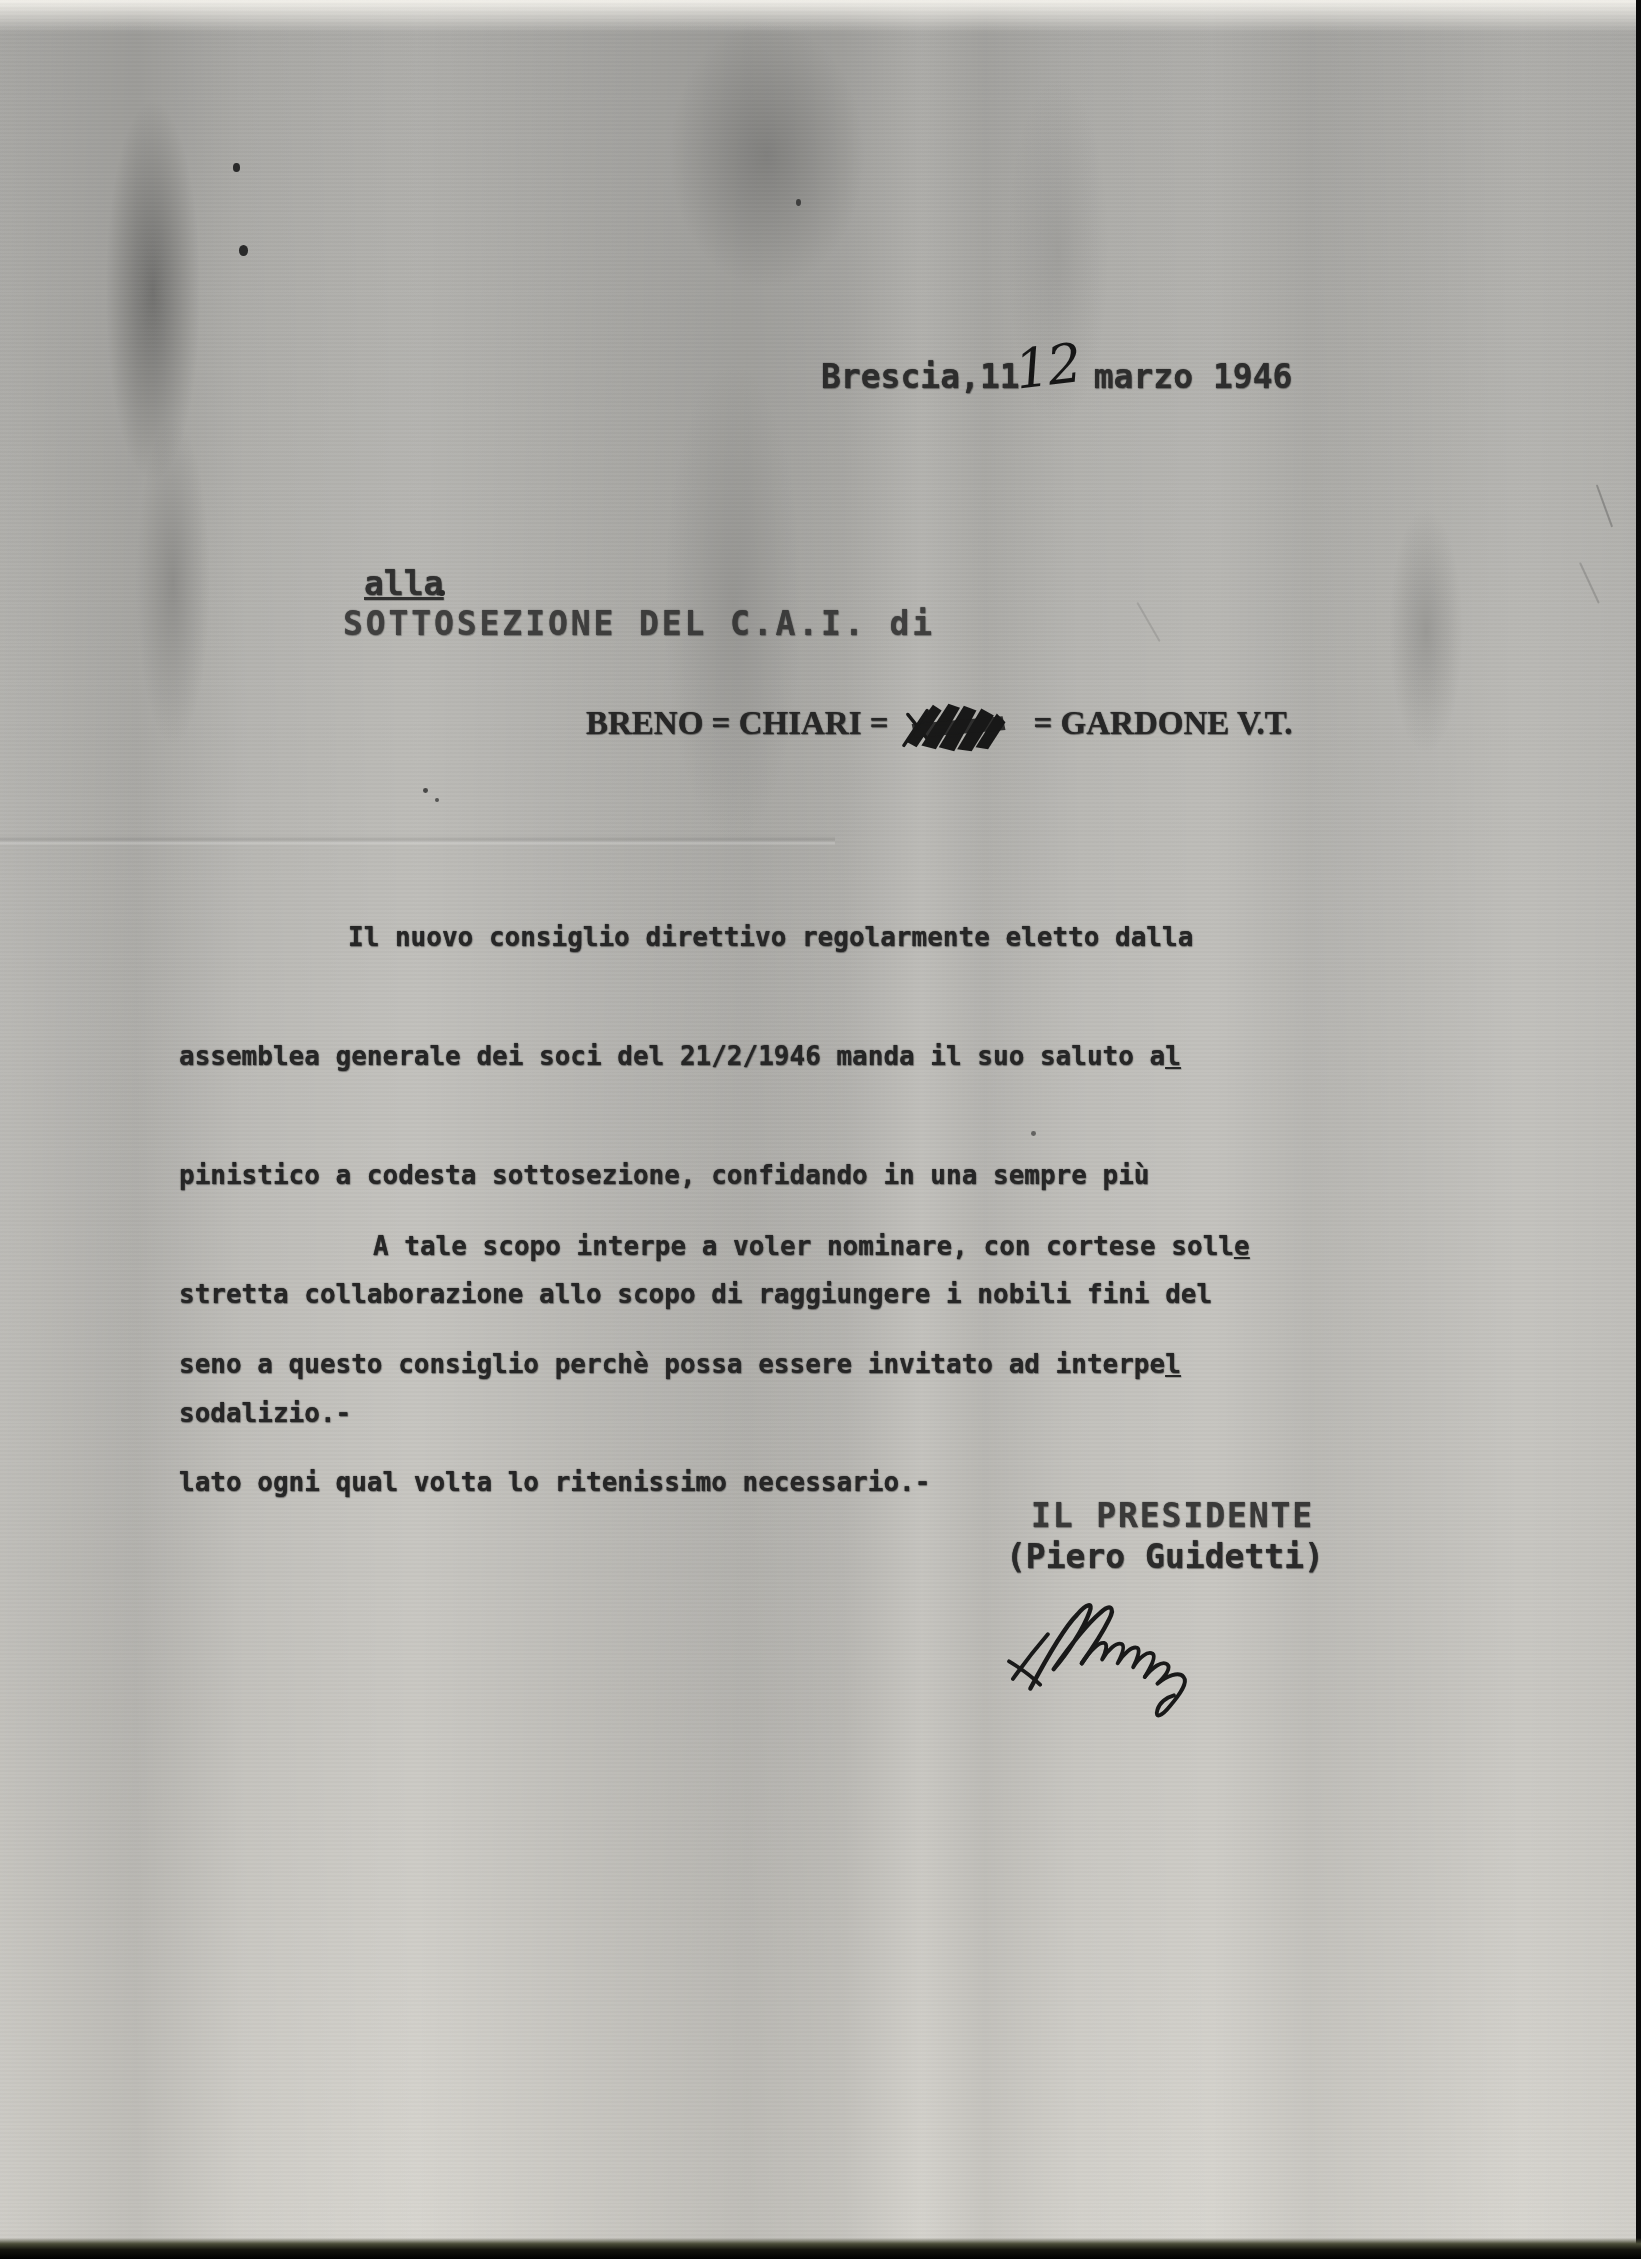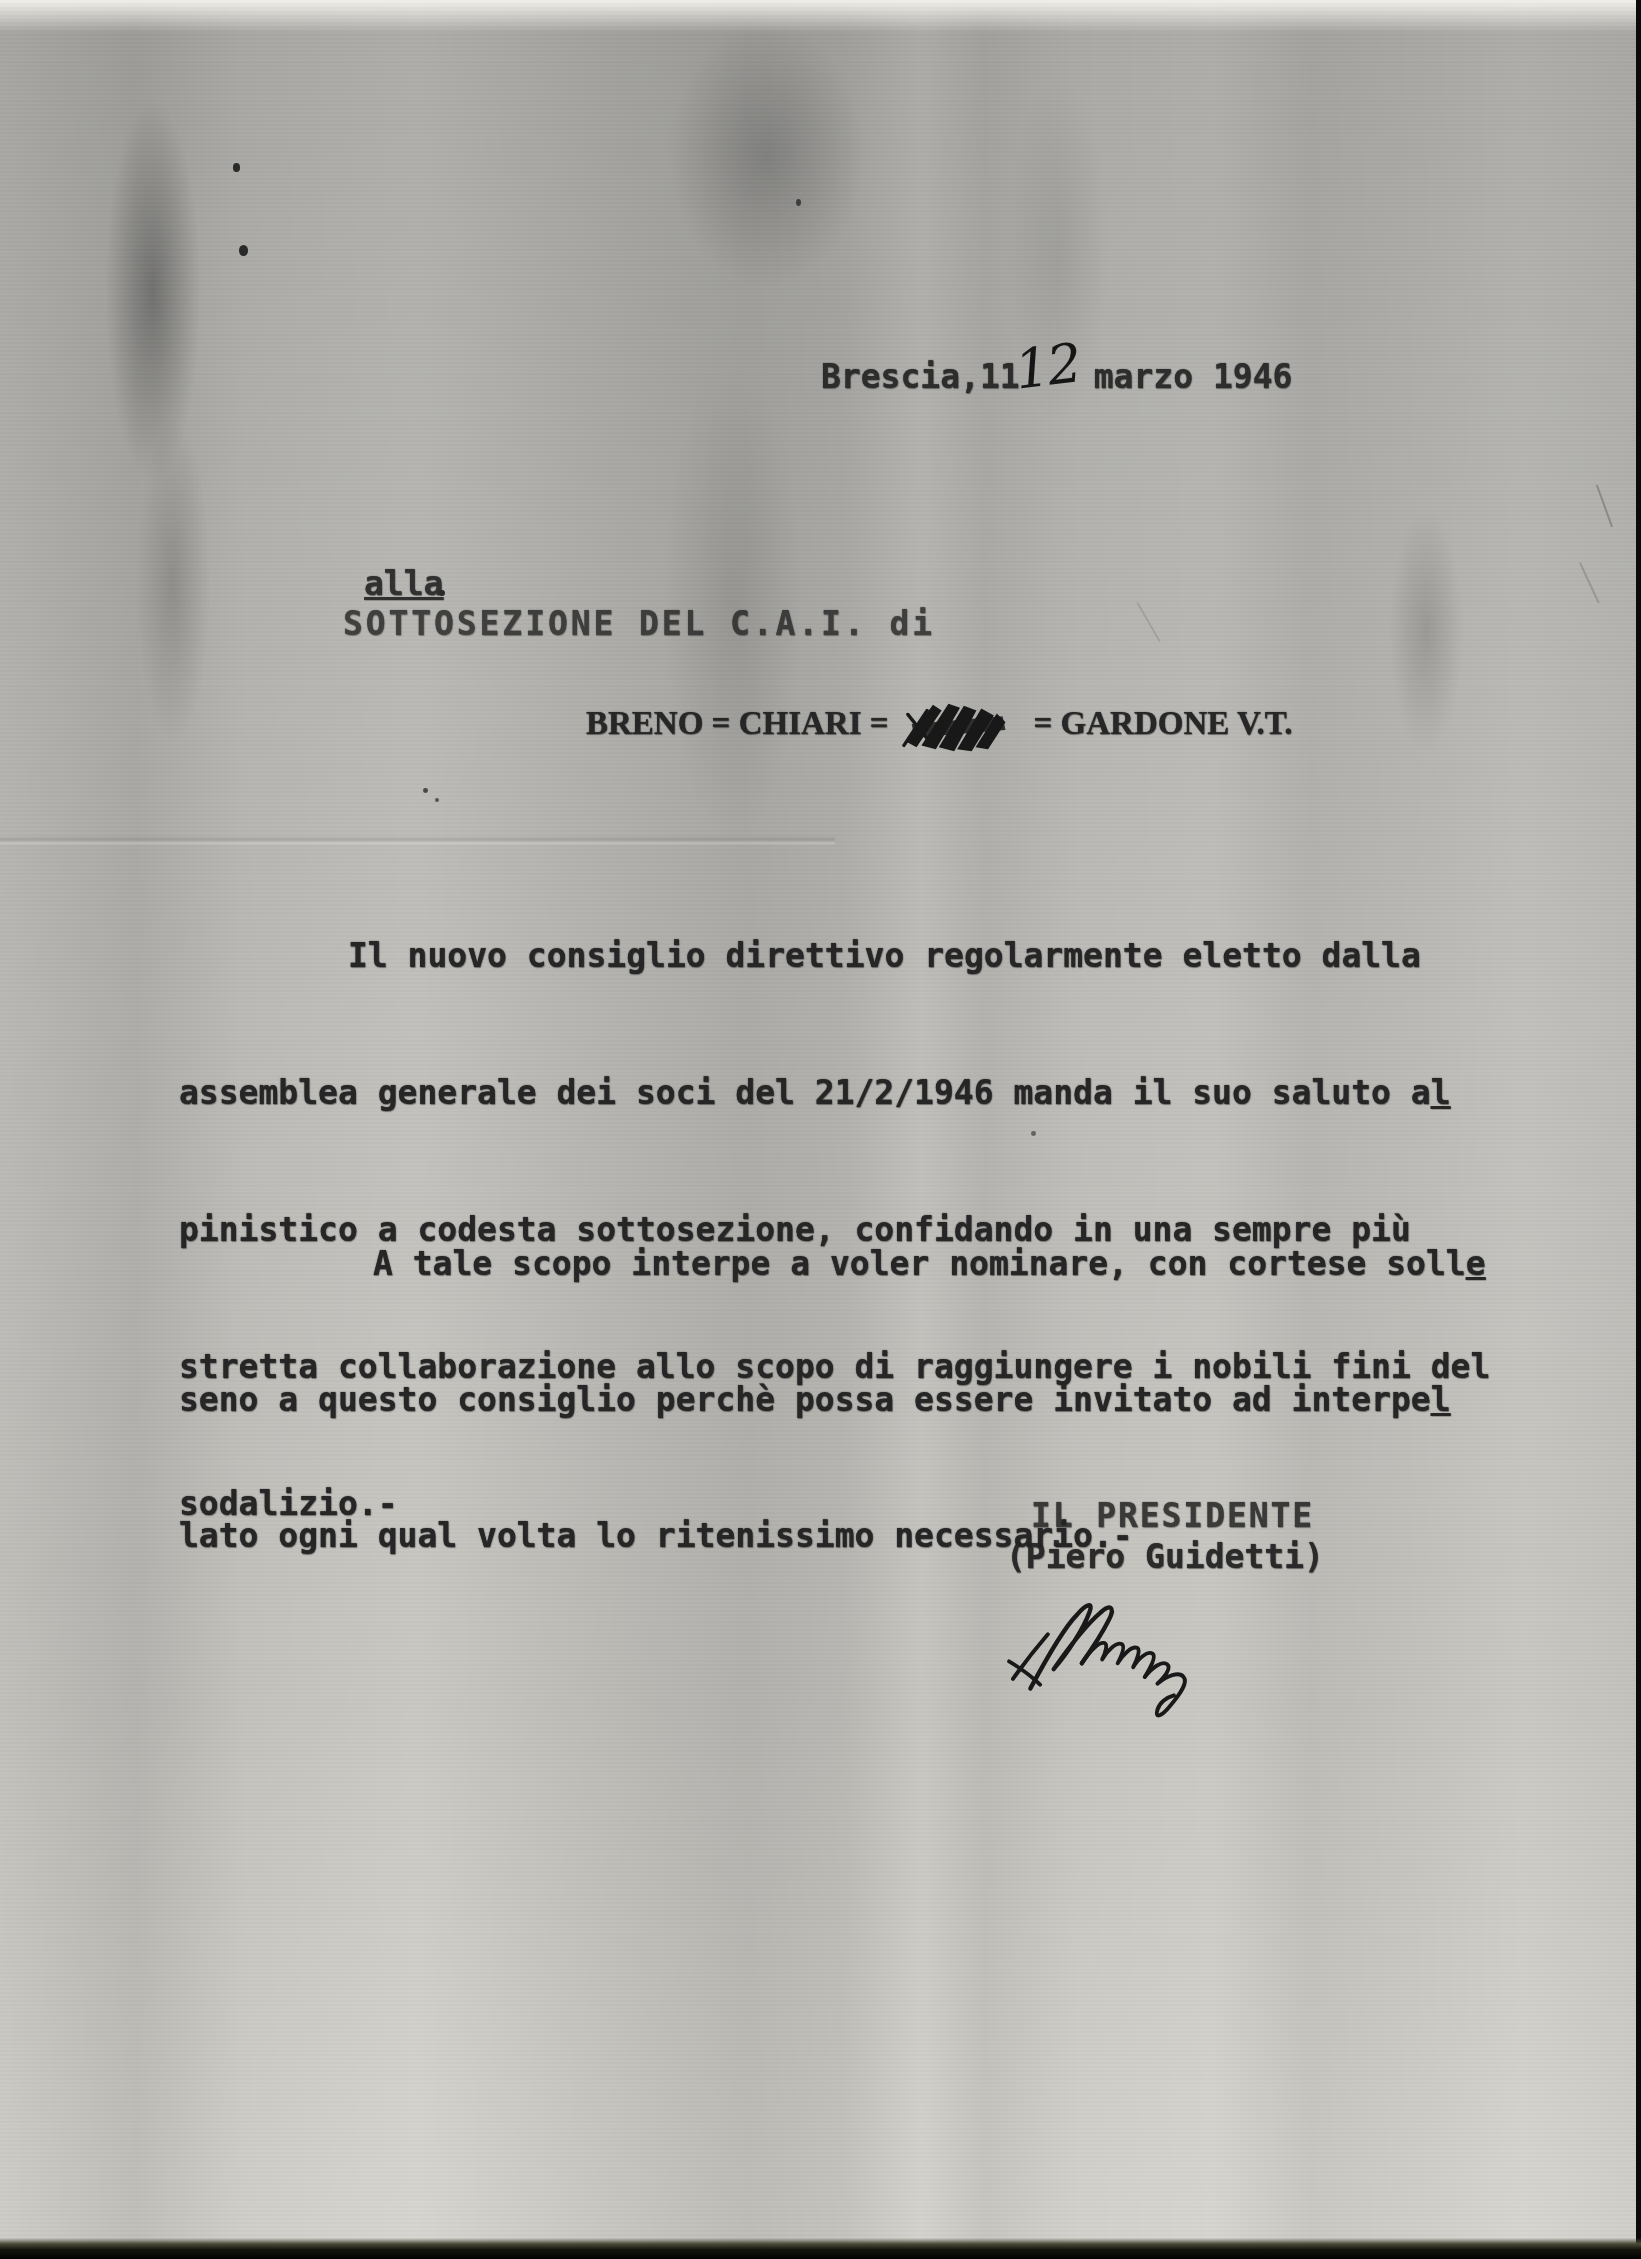--- a/index.html
+++ b/index.html
@@ -39,21 +39,21 @@
   
   .edge-right{position:absolute;top:0;right:0;width:5.8px;height:2259px;background:#0b0b0b;}
   .edge-bottom{position:absolute;left:0;bottom:0;width:1642px;height:21.3px;
     background:linear-gradient(180deg, rgba(80,82,58,0) 0, #4a4c38 5.8px, #15150f 11.6px, #000 21.3px);}
   .crease{position:absolute;left:0;top:836px;width:835px;height:9.7px;
     background:linear-gradient(180deg, rgba(0,0,0,0) 0, rgba(0,0,0,0.10) 3.9px, rgba(255,255,255,0.22) 6.8px, rgba(0,0,0,0) 9.7px);}
   .typed{position:absolute;color:#232323;font-weight:bold;white-space:pre;
     text-shadow:0 0 1.2px rgba(25,25,25,0.85), 0.6px 0.6px 1px rgba(25,25,25,0.45);}
   .fs34{font-size:33px;line-height:39px;}
   .para{position:absolute;left:179px;width:1359px;color:#262626;font-weight:bold;
-    font-size:33px;white-space:pre;
+    font-size:26px;white-space:pre;
     text-shadow:0 0 1.3px rgba(25,25,25,0.8), 0.6px 0.6px 1px rgba(25,25,25,0.4);}
   .para .ln{height:59px;line-height:59px;}
   .para2 .ln{height:58px;line-height:58px;}
   .cont{text-decoration:underline;}
   .hand12{position:absolute;left:1015px;top:340px;
     font-family:"DejaVu Serif", serif;font-style:italic;font-size:54px;line-height:54px;
     color:#161616;transform:rotate(-7deg);letter-spacing:-1.9px;}
   .branches-row{display:flex;align-items:center;gap:11.6px;font-family:Liberation Serif, serif;}
   .scribble{display:inline-block;width:118px;height:60px;margin:0 1.9px;position:relative;top:3.9px;}
   .sig{position:absolute;left:1001px;top:1578px;}

